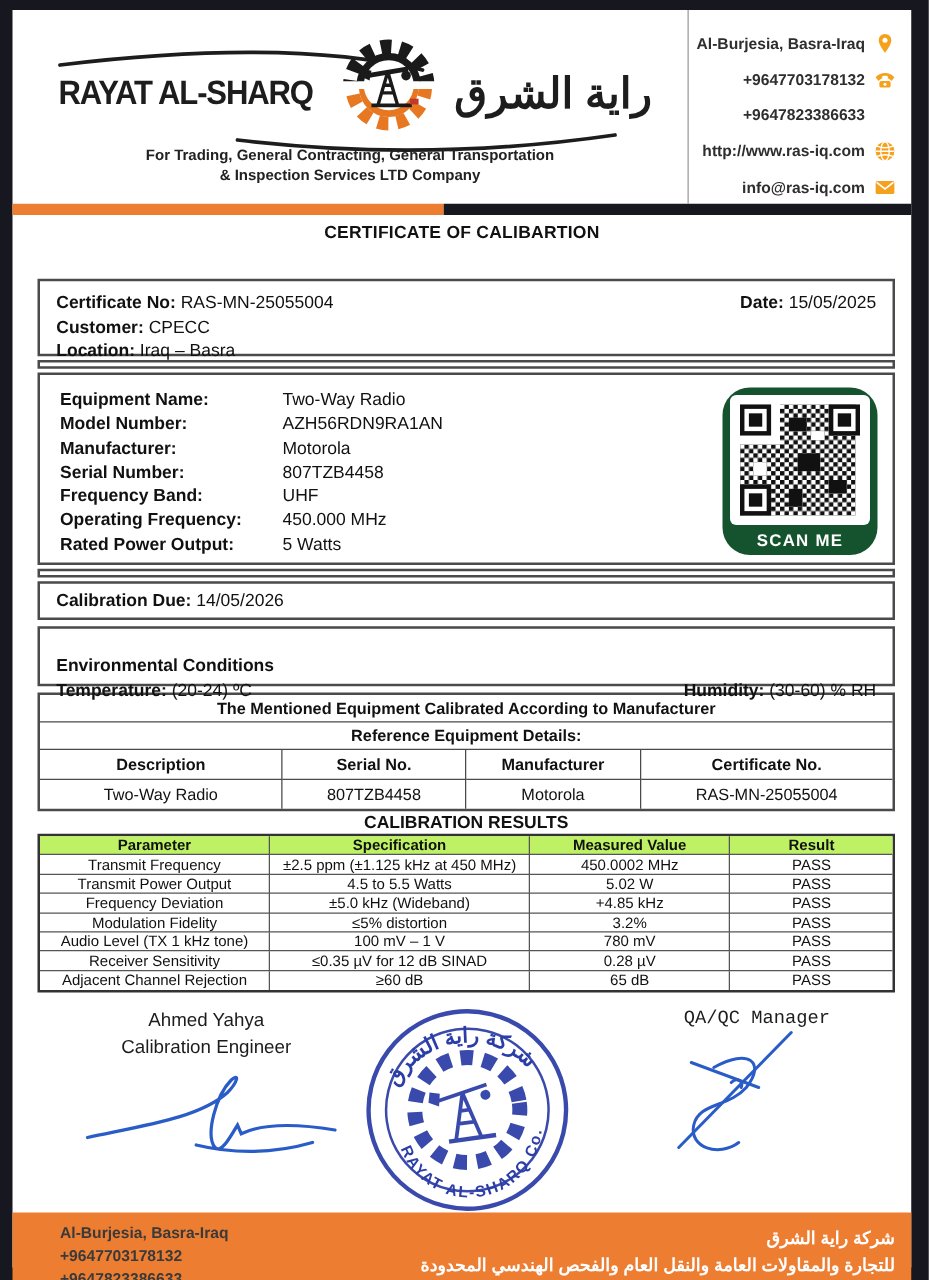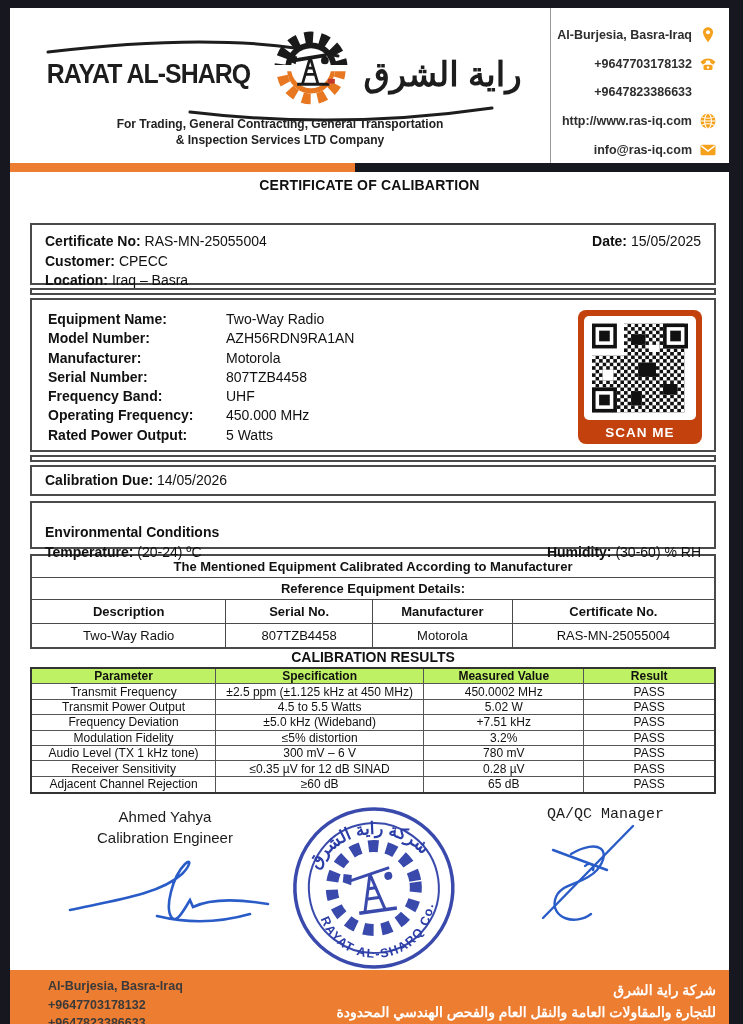--- a/index.html
+++ b/index.html
@@ -42,21 +42,21 @@
   .box { border:2px solid #4a4a4a; }
   .divider-strip { height:7px; border:2px solid #4a4a4a; margin:3px 0; }
 
   .cert-box { height:62px; padding:7px 13px 0; font-size:14px; line-height:19.5px; color:#111; }
   .cert-line1 { display:flex; justify-content:space-between; }
   b { font-weight:bold; }
 
   .equip-box { height:154px; padding:10px 13px 0 16px; position:relative; }
   .equip-row { display:flex; font-size:14px; line-height:19.3px; color:#111; }
   .equip-label { width:178px; font-weight:bold; }
-  .qr-wrap { position:absolute; right:12px; top:10px; width:124px; height:134px; background:#c2410c; border-radius:8px; padding:6px 6px 0; }
+  .qr-wrap { position:absolute; right:12px; top:10px; width:124px; height:134px; background:#14532d; border-radius:22px; padding:6px 6px 0; }
   .qr-white { background:#fff; border-radius:5px; padding:4px; }
   .qr-white svg { display:block; width:104px; height:96px; }
   .qr-caption { height:24px; display:flex; align-items:center; justify-content:center; color:#fff; font-size:13.5px; font-weight:bold; letter-spacing:1px; }
 
   .calib-box { height:31px; padding:5px 13px; display:flex; justify-content:space-between; font-size:14px; color:#111; }
   .env-box { height:48px; padding:20px 13px; font-size:14px; line-height:19.5px; color:#111; }
   .env-line2 { display:flex; justify-content:space-between; }
 
   
   .ref-table { margin-top:5px; border:2px solid #4a4a4a; font-size:13px; color:#111; }
@@ -323,30 +323,30 @@
         <div class="cell">450.0002 MHz</div>
         <div class="cell">PASS</div>
 
         <div class="cell">Transmit Power Output</div>
         <div class="cell">4.5 to 5.5 Watts</div>
         <div class="cell">5.02 W</div>
         <div class="cell">PASS</div>
 
         <div class="cell">Frequency Deviation</div>
         <div class="cell">±5.0 kHz (Wideband)</div>
-        <div class="cell">+7.51 kHz</div>
+        <div class="cell">+4.85 kHz</div>
         <div class="cell">PASS</div>
 
         <div class="cell">Modulation Fidelity</div>
         <div class="cell">≤5% distortion</div>
         <div class="cell">3.2%</div>
         <div class="cell">PASS</div>
 
         <div class="cell">Audio Level (TX 1 kHz tone)</div>
-        <div class="cell">300 mV – 6 V</div>
+        <div class="cell">100 mV – 1 V</div>
         <div class="cell">780 mV</div>
         <div class="cell">PASS</div>
 
         <div class="cell">Receiver Sensitivity</div>
         <div class="cell">≤0.35 µV for 12 dB SINAD</div>
         <div class="cell">0.28 µV</div>
         <div class="cell">PASS</div>
 
         <div class="cell last-row">Adjacent Channel Rejection</div>
         <div class="cell last-row">≥60 dB</div>

